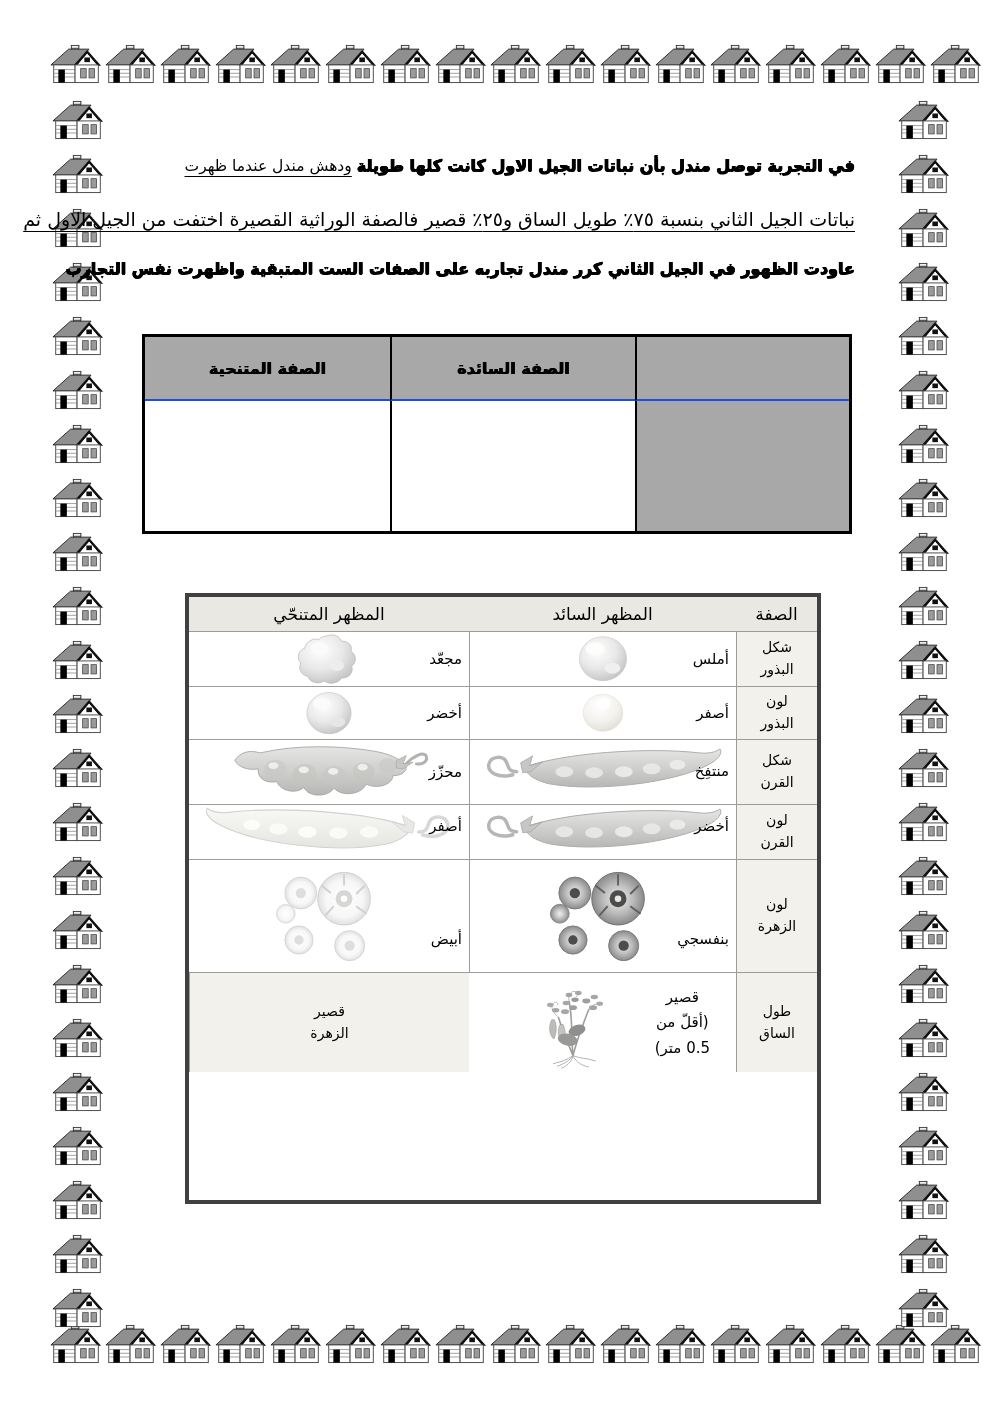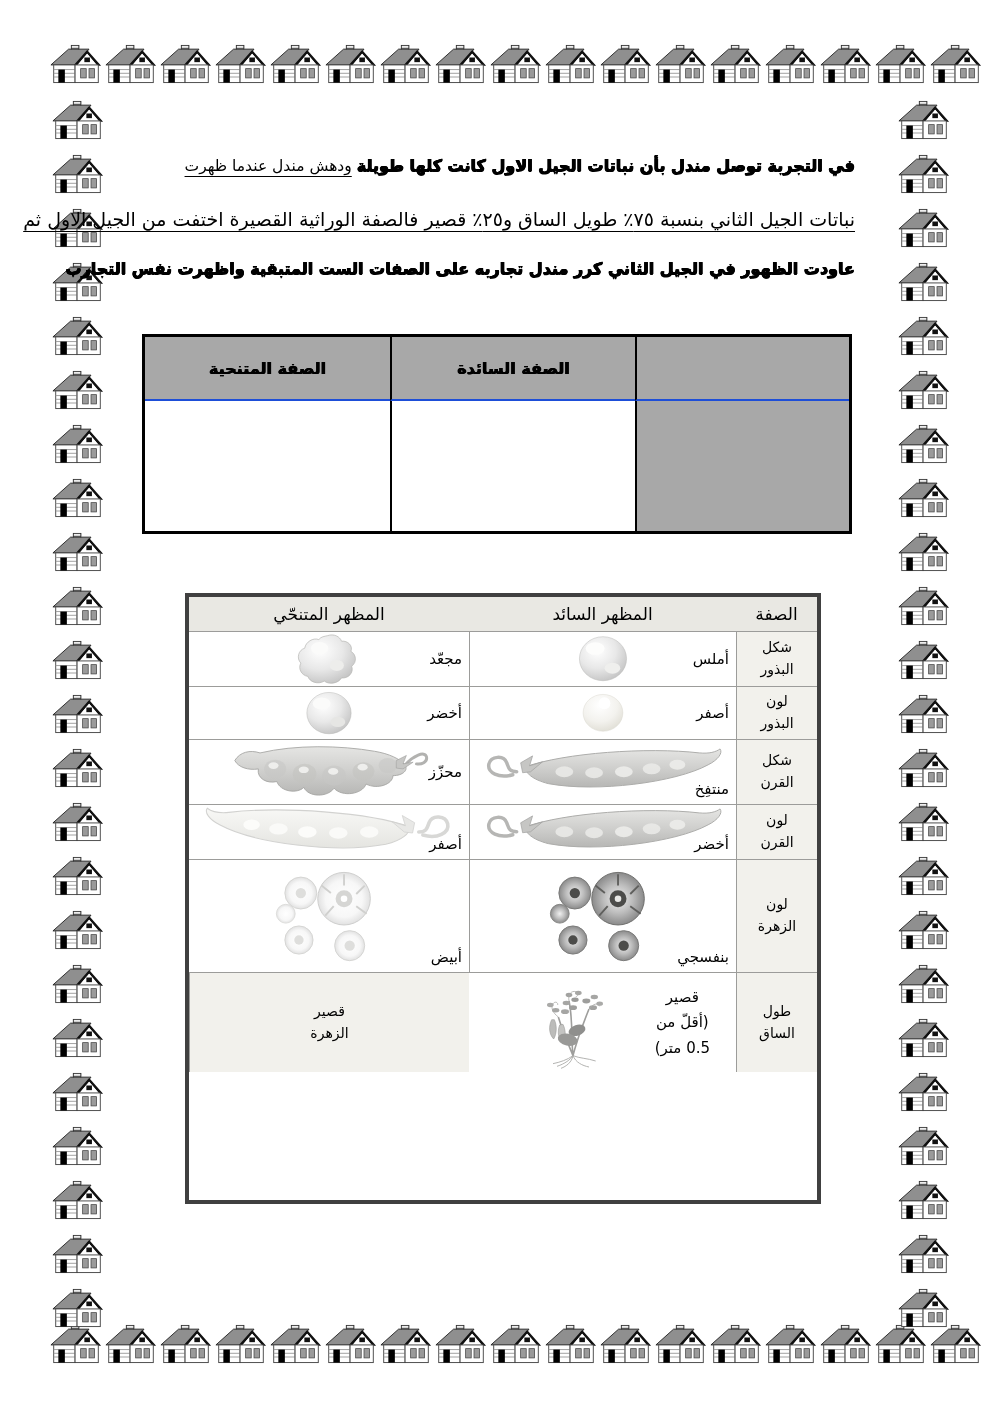--- a/index.html
+++ b/index.html
@@ -45,21 +45,21 @@
     background:#fff;
   }
   .tt-head{background:#e9e8e3;display:flex;align-items:center;justify-content:center;
     font-size:17px;direction:rtl;box-sizing:border-box;}
   .tt-cell{position:relative;border-top:1px solid #9c9c9a;border-left:1px solid #9c9c9a;
     box-sizing:border-box;display:flex;align-items:center;justify-content:center;background:#fff;}
   .tt-cell.c0{border-left:none;}
   .tt-cell.bottom{align-items:flex-end;padding-bottom:3px;}
   .tt-trait{background:#f2f1ec;font-size:14px;line-height:1.55;text-align:center;
     white-space:pre-line;direction:rtl;}
-  .lbl{position:absolute;right:7px;bottom:6px;font-size:15px;direction:rtl;line-height:1.2;}
+  .lbl{position:absolute;right:7px;bottom:24px;font-size:15px;direction:rtl;line-height:1.2;}
   .lbl.mid{bottom:auto;top:50%;transform:translateY(-50%);}
   .lbl.block{right:26px;bottom:auto;top:50%;transform:translateY(-50%);
     white-space:pre-line;text-align:center;line-height:1.7;font-size:15px;}
   .img{display:block;}
 </style>
 </head>
 <body>
 
 <svg width="0" height="0" style="position:absolute" aria-hidden="true">
   <defs>

